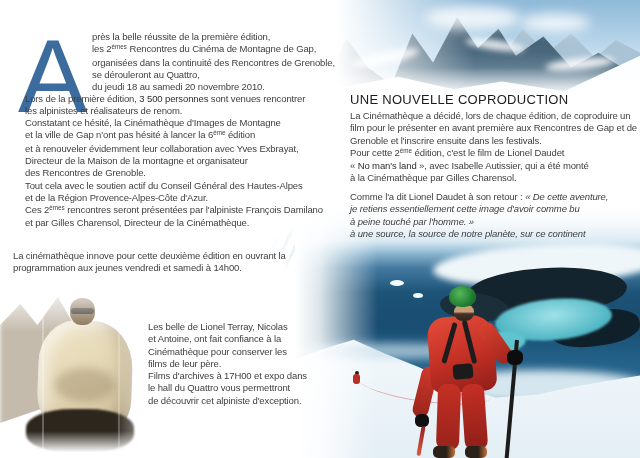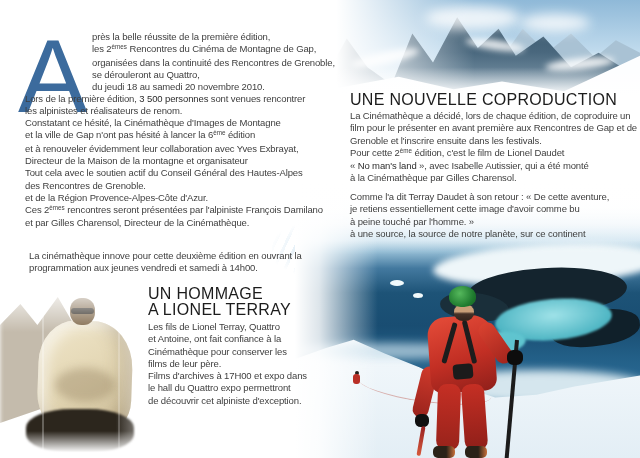--- a/index.html
+++ b/index.html
@@ -2,24 +2,24 @@
 <html><head>
 <meta charset="utf-8">
 <style>
   html,body{margin:0;padding:0;background:#fff;}
   #page{position:relative;width:640px;height:458px;background:#ffffff;overflow:hidden;
         font-family:"Liberation Sans",sans-serif;color:#3e3e3e;}
   .abs{position:absolute;}
   .line{white-space:nowrap;}
   
   .body-txt{font-size:9.5px;line-height:12.3px;letter-spacing:-0.12px;color:#3e3e3e;}
-  .heading{font-size:16px;line-height:15.5px;letter-spacing:0.3px;color:#1c1c1c;font-weight:400;}
+  .heading{font-size:13px;line-height:15.5px;letter-spacing:0.3px;color:#1c1c1c;font-weight:400;}
   .sup{font-size:6.3px;position:relative;top:-3px;letter-spacing:0;}
   .b{font-weight:normal;color:#2c2c2c;}
-  .it{}
+  .it{font-style:italic;}
   .dropcap{font-size:104px;line-height:1;font-weight:400;color:#3c6b9d;}
   .z-txt{z-index:5;}
   
   #mtn{left:295px;top:0;width:345px;height:96px;overflow:hidden;z-index:1;}
   #mtn .sky{position:absolute;inset:0;background:linear-gradient(180deg,#8fb9d8 0%,#c2dcee 55%,#ecf5fa 100%);}
   #mtn .far{position:absolute;inset:0;background:#a9c2d4;
     clip-path:polygon(50% 100%,55% 45%,60% 60%,66% 30%,73% 55%,80% 35%,87% 60%,93% 42%,100% 55%,100% 100%);}
   #mtn .main{position:absolute;inset:0;background:linear-gradient(180deg,#2c4a60 0%,#4a687e 55%,#8aa4b5 100%);
     clip-path:polygon(0 100%,4% 60%,9% 78%,15% 40%,21% 70%,28% 88%,34% 35%,40% 65%,47% 18%,53% 50%,59% 30%,64% 58%,72% 38%,80% 70%,88% 55%,100% 82%,100% 100%);}
   #mtn .snowstreak{position:absolute;background:#fff;filter:blur(3px);border-radius:50%;opacity:.85;}
@@ -178,55 +178,51 @@
     <div class="line"><span>du jeudi 18 au samedi 20 novembre 2010.</span></div>
   </div>
 
   <div class="abs body-txt z-txt" style="left:25px;top:92.5px;">
     <div class="line"><span>Lors de la première édition, </span><span class="b">3 500 personnes</span><span> sont venues rencontrer</span></div>
     <div class="line"><span>les alpinistes et réalisateurs de renom.</span></div>
     <div class="line"><span>Constatant ce hésité, la Cinémathèque d'Images de Montagne</span></div>
     <div class="line"><span>et la ville de Gap n'ont pas hésité à lancer la 6</span><span class="sup">ème</span><span> édition</span></div>
     <div class="line"><span>et à renouveler évidemment leur collaboration avec Yves Exbrayat,</span></div>
     <div class="line"><span>Directeur de la Maison de la montagne et organisateur</span></div>
+    <div class="line"><span>des Rencontres de Grenoble.</span></div>
     <div class="line"><span>Tout cela avec le soutien actif du Conseil Général des Hautes-Alpes</span></div>
-    <div class="line"><span>des Rencontres de Grenoble.</span></div>
     <div class="line"><span>et de la Région Provence-Alpes-Côte d'Azur.</span></div>
     <div class="line"><span>Ces 2</span><span class="sup">èmes</span><span> rencontres seront présentées par l'alpiniste François Damilano</span></div>
     <div class="line"><span>et par Gilles Charensol, Directeur de la Cinémathèque.</span></div>
   </div>
 
-  <div class="abs body-txt z-txt" style="left:29px;top:250px;">
+  <div class="abs body-txt z-txt" style="left:13px;top:250px;">
     <div class="line"><span>La cinémathèque innove pour cette deuxième édition en ouvrant la</span></div>
     <div class="line"><span>programmation aux jeunes vendredi et samedi à 14h00.</span></div>
   </div>
 
-  <div class="abs heading z-txt" style="left:148px;top:286px;">
-    <div class="line">UN HOMMAGE</div>
-    <div class="line">A LIONEL TERRAY</div>
-  </div>
   <div class="abs body-txt z-txt" style="left:148px;top:321px;">
-    <div class="line"><span>Les fils de Lionel Terray, Quattro</span></div>
+    <div class="line"><span>Les belle de Lionel Terray, Nicolas</span></div>
     <div class="line"><span>et Antoine, ont fait confiance à la</span></div>
     <div class="line"><span>Cinémathèque pour conserver les</span></div>
     <div class="line"><span>films de leur père.</span></div>
     <div class="line"><span>Films d'archives à 17H00 et expo dans</span></div>
-    <div class="line"><span>le hall du Quattro expo permettront</span></div>
+    <div class="line"><span>le hall du Quattro vous permettront</span></div>
     <div class="line"><span>de découvrir cet alpiniste d'exception.</span></div>
   </div>
 
   <div class="abs heading z-txt line" style="left:350px;top:92px;">UNE NOUVELLE COPRODUCTION</div>
   <div class="abs body-txt z-txt" style="left:350px;top:110px;">
     <div class="line"><span>La Cinémathèque a décidé, lors de chaque édition, de coproduire un</span></div>
     <div class="line"><span>film pour le présenter en avant première aux Rencontres de Gap et de</span></div>
     <div class="line"><span>Grenoble et l'inscrire ensuite dans les festivals.</span></div>
     <div class="line"><span>Pour cette 2</span><span class="sup">ème</span><span> édition, c'est le film de Lionel Daudet</span></div>
     <div class="line"><span>« </span><span class="b">No man's land</span><span> », avec Isabelle Autissier, qui a été monté</span></div>
     <div class="line"><span>à la Cinémathèque par Gilles Charensol.</span></div>
   </div>
   <div class="abs body-txt z-txt" style="left:350px;top:191px;">
-    <div class="line"><span>Comme l'a dit Terray Daudet à son retour : </span><span class="it">« De cette aventure,</span></div>
+    <div class="line"><span>Comme l'a dit Lionel Daudet à son retour : </span><span class="it">« De cette aventure,</span></div>
     <div class="line it"><span>je retiens essentiellement cette image d'avoir comme bu</span></div>
     <div class="line it"><span>à peine touché par l'homme. »</span></div>
     <div class="line it"><span>à une source, la source de notre planète, sur ce continent</span></div>
   </div>
 
 </div>
 
 </body></html>

